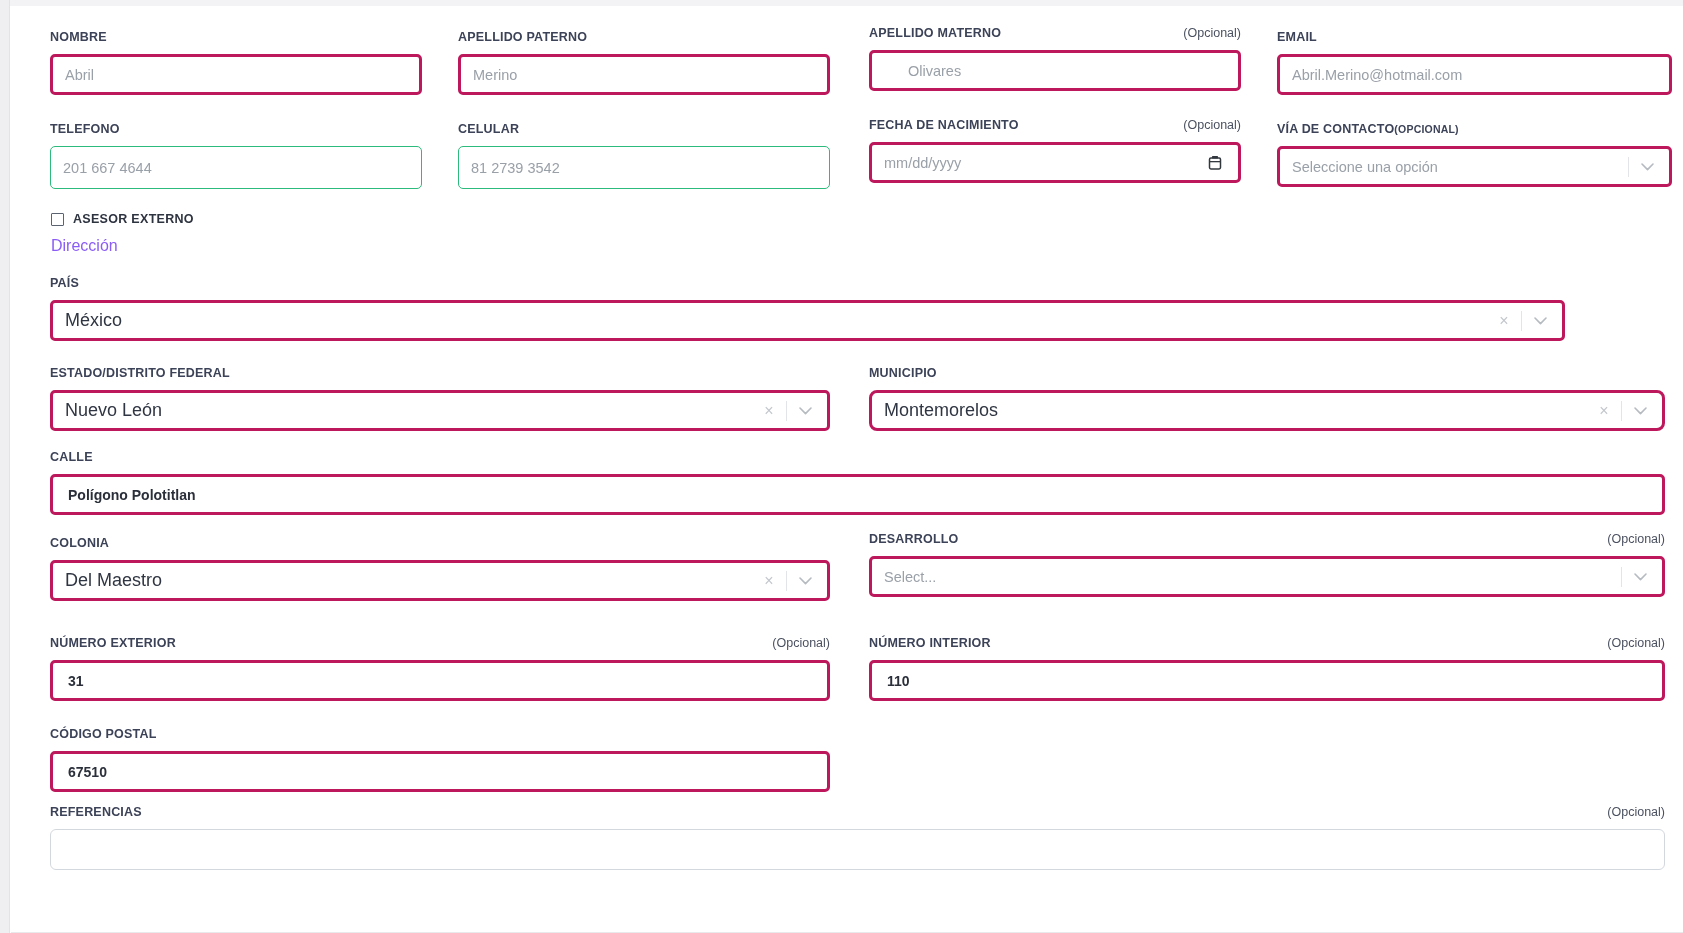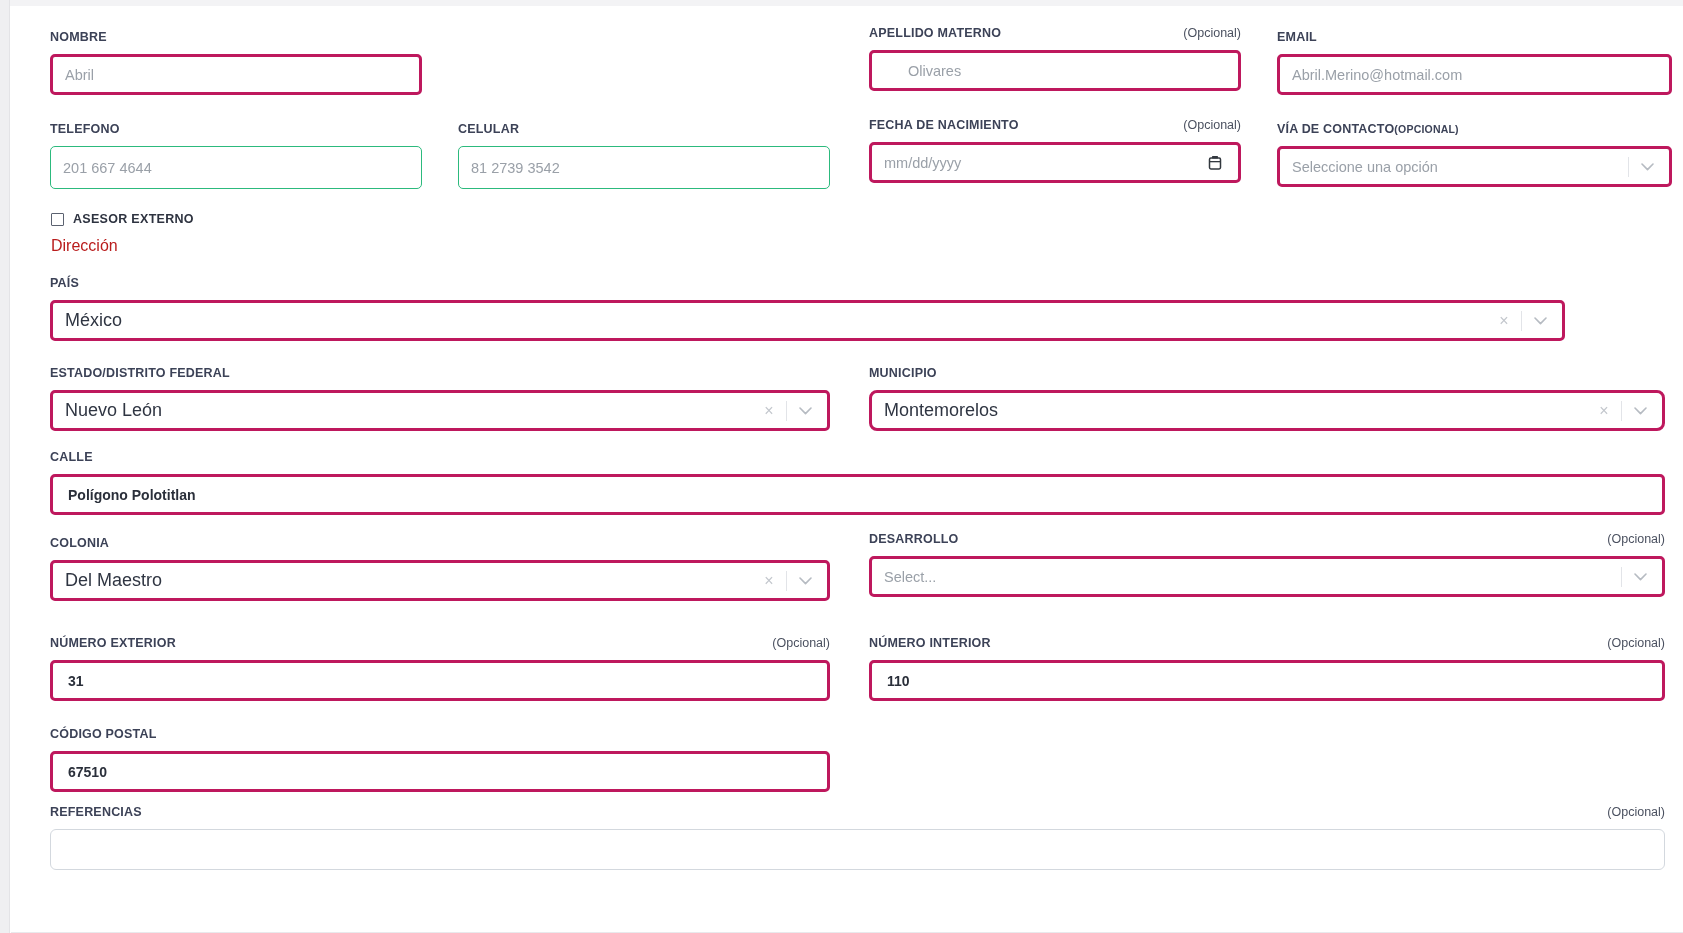--- a/index.html
+++ b/index.html
@@ -160,21 +160,21 @@
   .checkbox-label {
     font-size: 12.5px;
     font-weight: bold;
     letter-spacing: .3px;
     color: #2e3340;
     text-transform: uppercase;
   }
 
   .section-title {
     font-size: 16px;
-    color: #b91c1c;
+    color: #8b5cf6;
     font-weight: normal;
   }
 
   .helper-link {
     font-size: 11px;
     color: #a6abb4;
     cursor: pointer;
   }
 
   .textarea-field {
@@ -203,20 +203,26 @@
 
   <div class="form">
 
     <div class="row" style="left:15px; top:24px; width:372px;">
       <div class="label">NOMBRE</div>
       <div class="field" style="margin-top:10px;">
         <span class="ph">Abril</span>
       </div>
     </div>
 
+    <div class="row" style="left:423px; top:24px; width:372px;">
+      <div class="label">APELLIDO PATERNO</div>
+      <div class="field" style="margin-top:10px;">
+        <span class="ph">Merino</span>
+      </div>
+    </div>
 
     <div class="row" style="left:834px; top:20px; width:372px;">
       <div class="label-bar">
         <span class="label">APELLIDO MATERNO</span>
         <span class="optional">(Opcional)</span>
       </div>
       <div class="field" style="margin-top:10px;padding-left:36px;">
         <span class="ph">Olivares</span>
       </div>
     </div>

